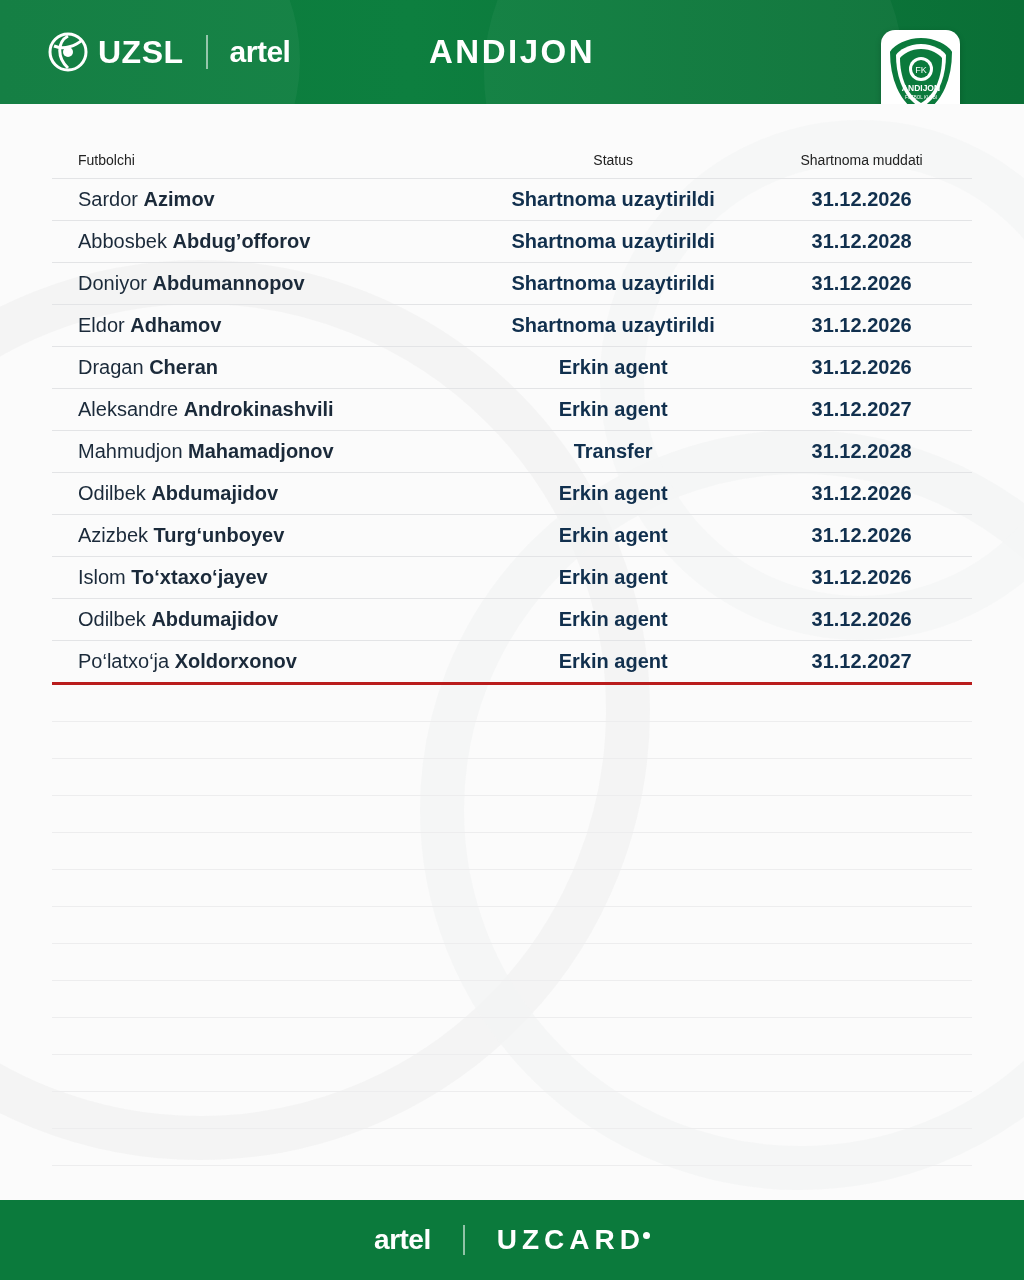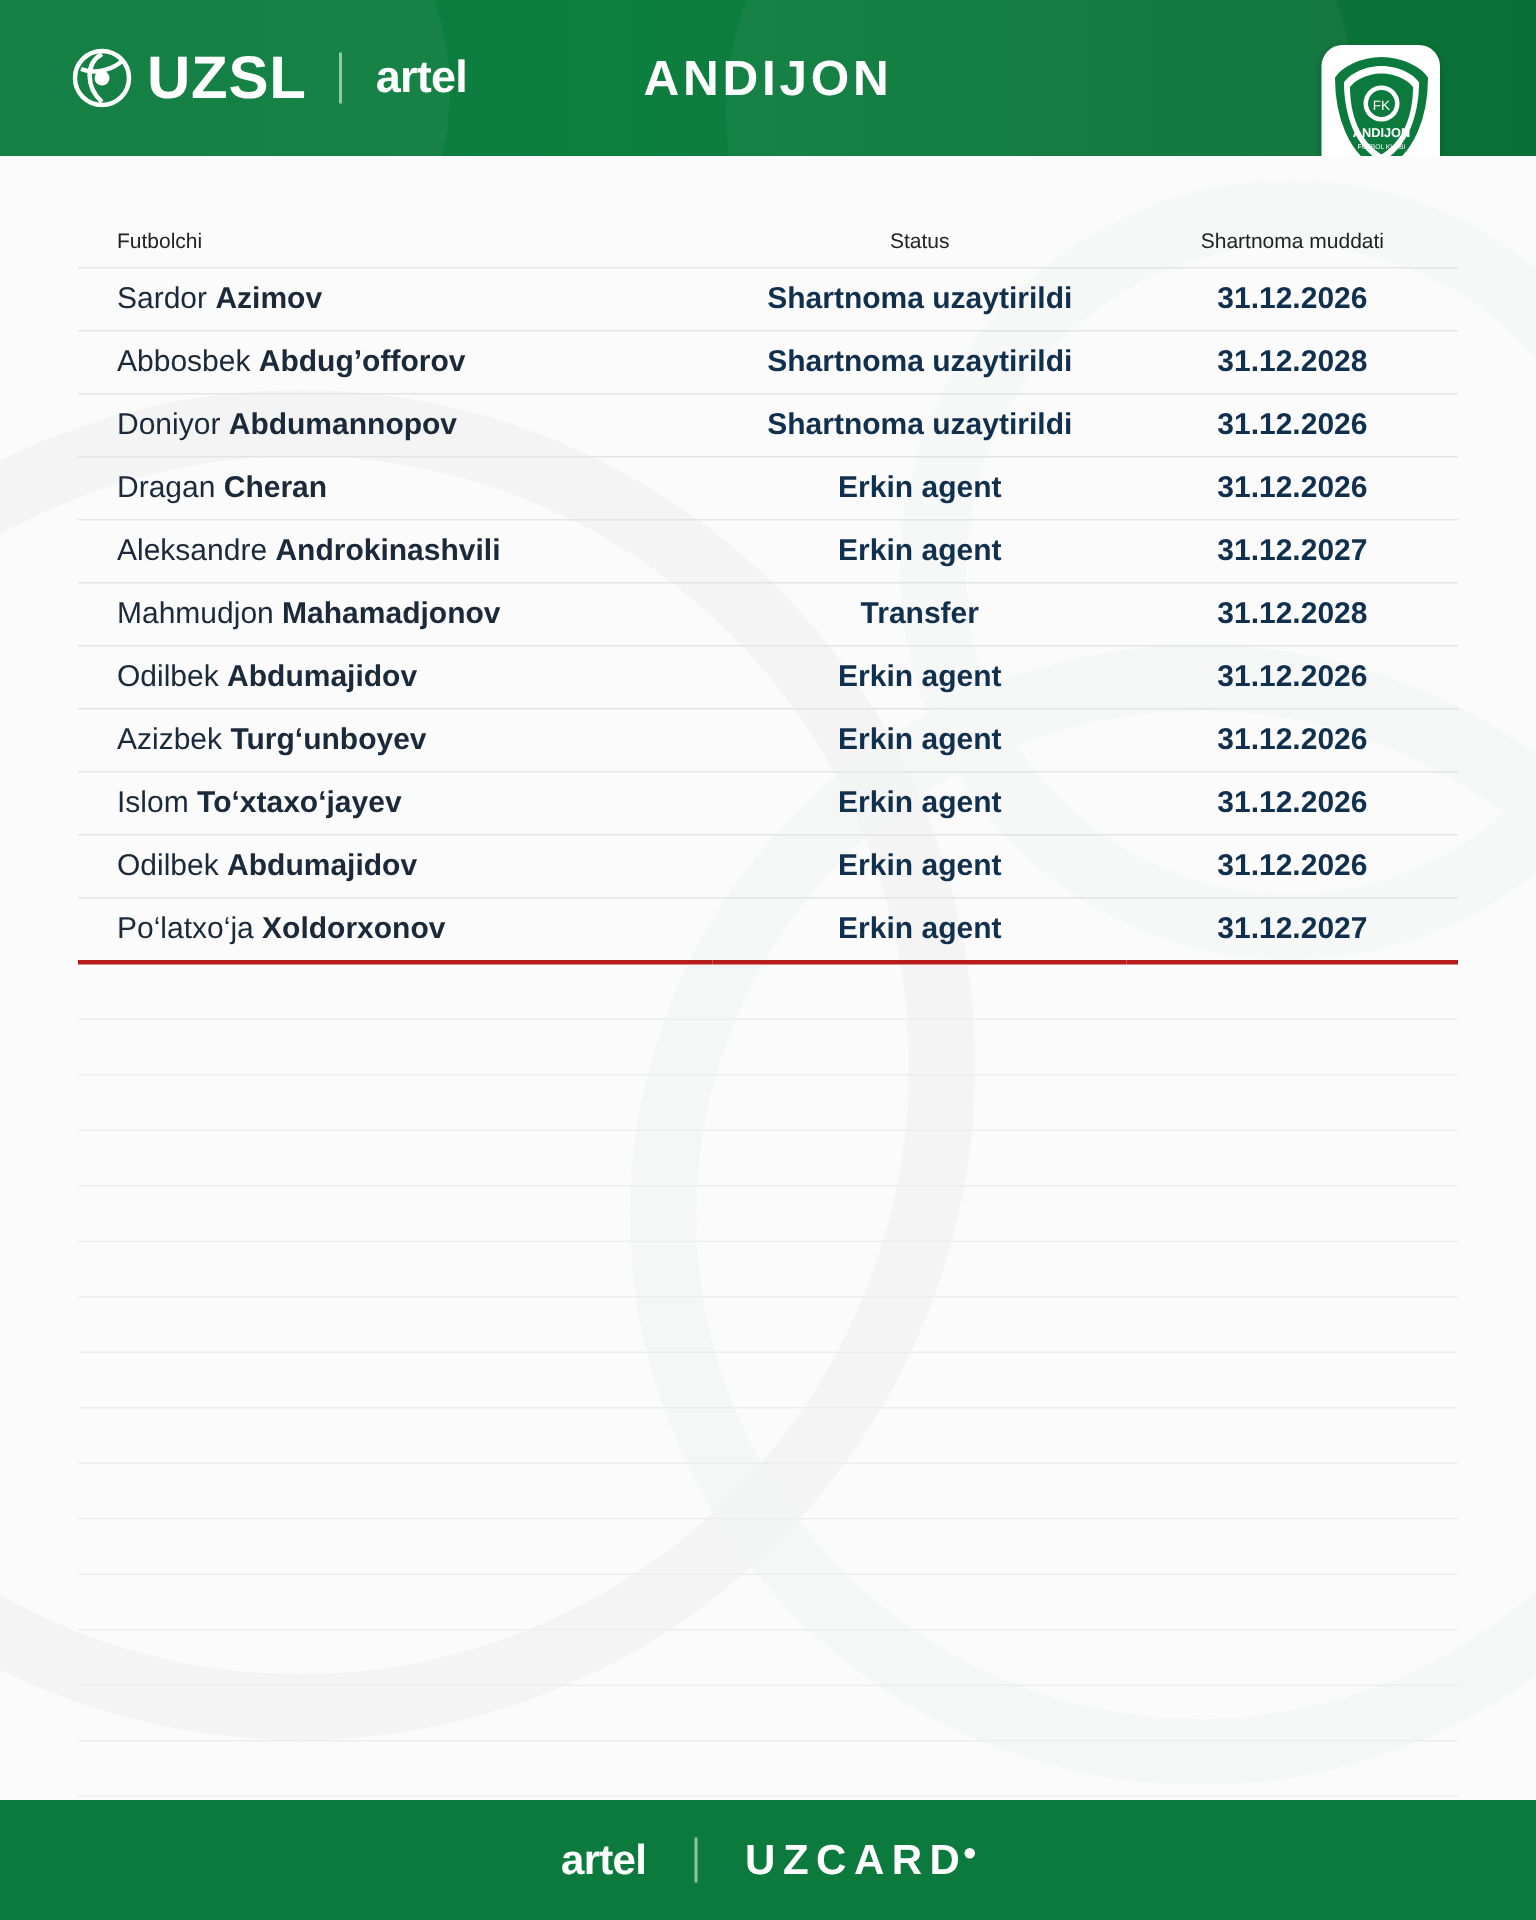--- a/index.html
+++ b/index.html
@@ -60,21 +60,21 @@
     display: flex;
     align-items: center;
     gap: 16px;
     z-index: 2;
     padding-left: 26px;
   }
   .uzsl-logo { display: flex; align-items: center; gap: 10px; }
   .uzsl-mark { width: 40px; height: 40px; }
   .uzsl-text {
     color: #fff;
-    font-size: 40px;
+    font-size: 32px;
     font-weight: bold;
     letter-spacing: .5px;
   }
   .divider-v {
     width: 2px;
     height: 34px;
     background: rgba(255,255,255,.55);
     margin: 0 6px;
   }
   .artel-text {
@@ -229,20 +229,25 @@
             <td class="player"><span>Abbosbek</span> <b>Abdug’offorov</b></td>
             <td class="status">Shartnoma uzaytirildi</td>
             <td class="date">31.12.2028</td>
           </tr>
           <tr>
             <td class="player"><span>Doniyor</span> <b>Abdumannopov</b></td>
             <td class="status">Shartnoma uzaytirildi</td>
             <td class="date">31.12.2026</td>
           </tr>
           <tr>
+            <td class="player"><span>Eldor</span> <b>Adhamov</b></td>
+            <td class="status">Shartnoma uzaytirildi</td>
+            <td class="date">31.12.2026</td>
+          </tr>
+          <tr>
             <td class="player"><span>Dragan</span> <b>Cheran</b></td>
             <td class="status">Erkin agent</td>
             <td class="date">31.12.2026</td>
           </tr>
           <tr>
             <td class="player"><span>Aleksandre</span> <b>Androkinashvili</b></td>
             <td class="status">Erkin agent</td>
             <td class="date">31.12.2027</td>
           </tr>
           <tr>

